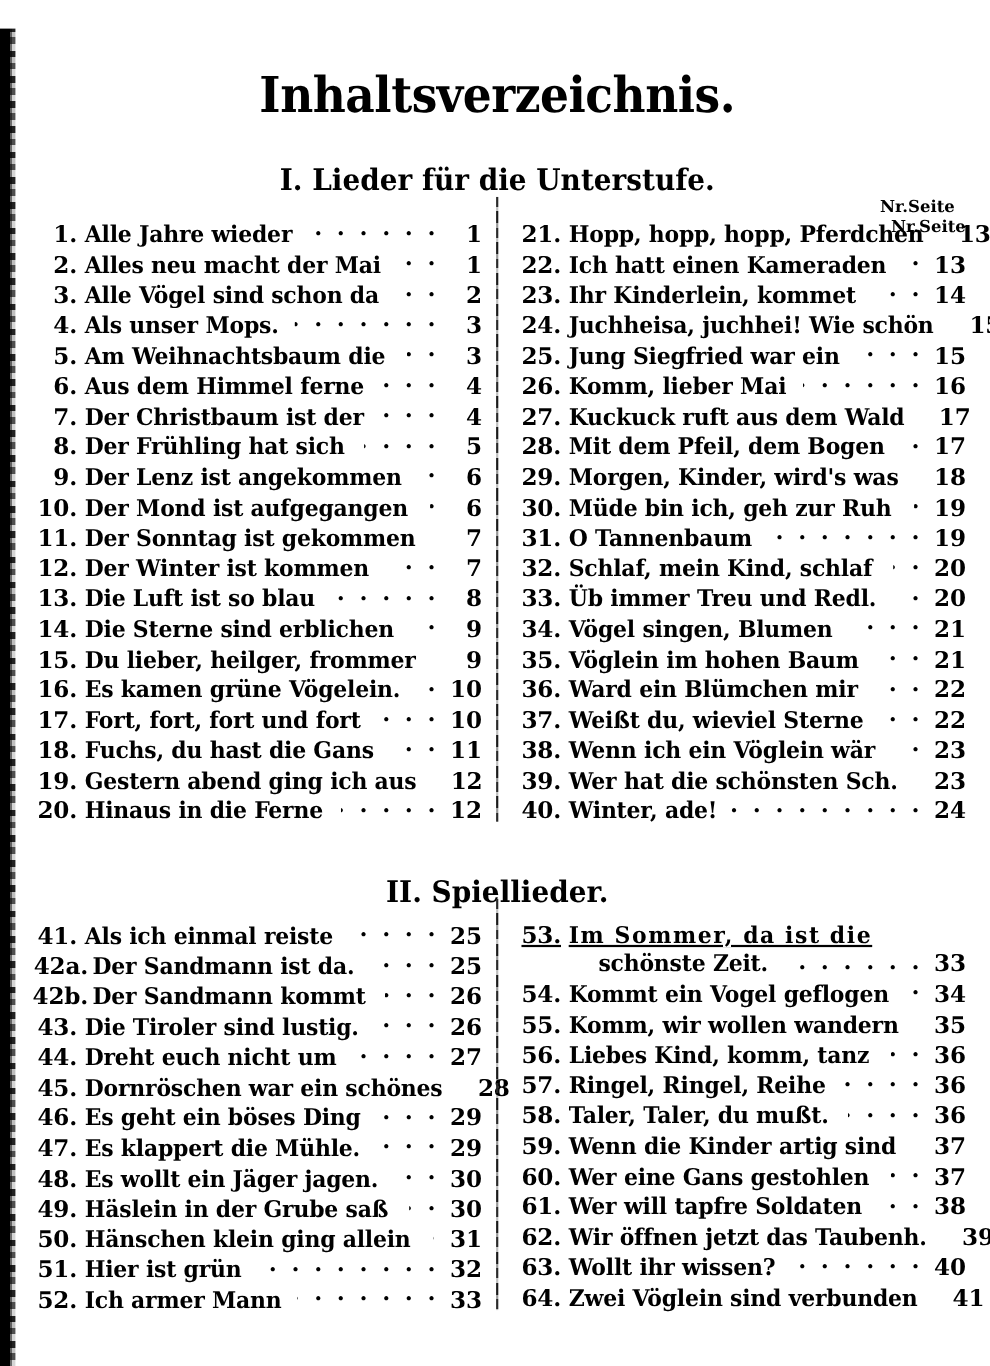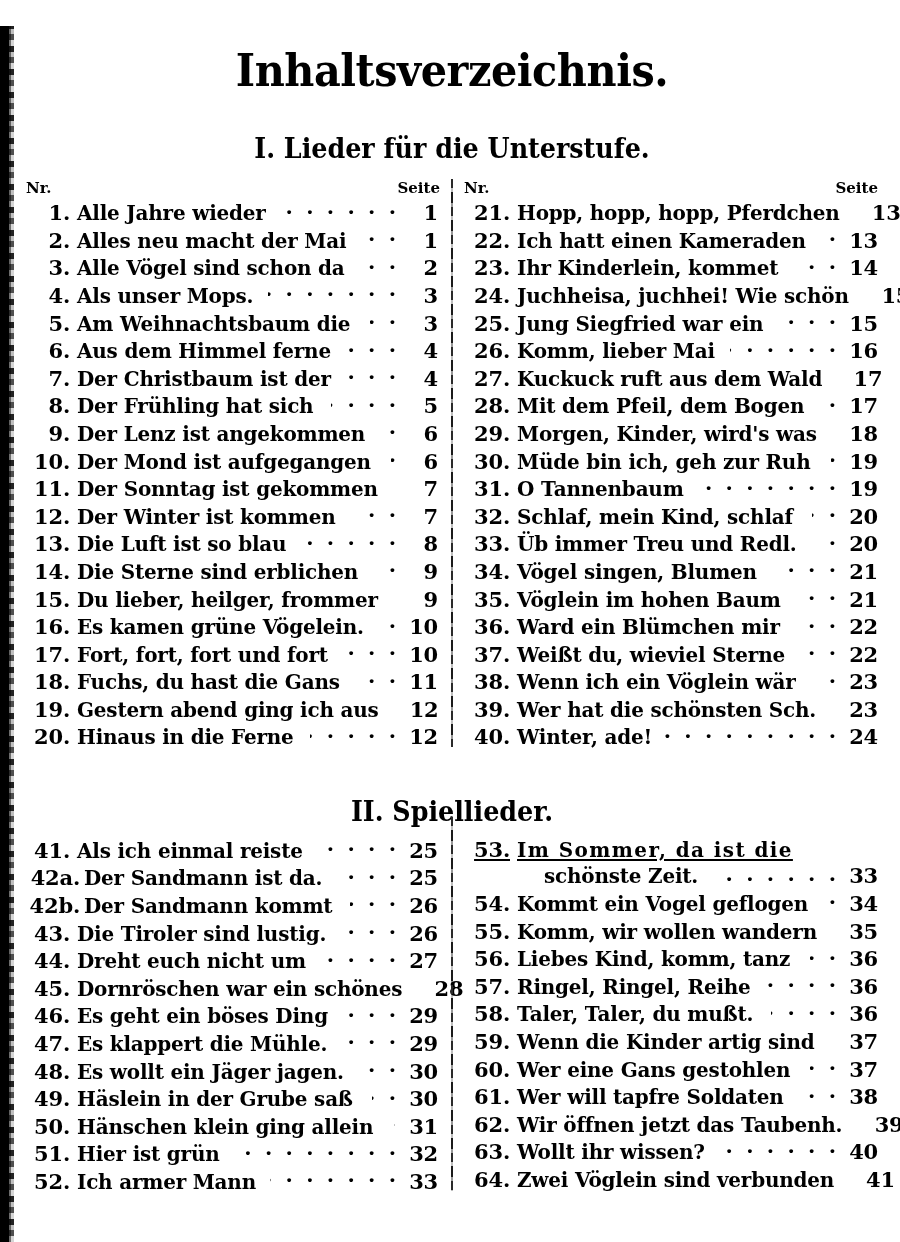--- a/index.html
+++ b/index.html
@@ -47,21 +47,21 @@
     top: 0;
     width: 20px;
     height: 26px;
     background: #ffffff;
     z-index: 6;
   }
 
   .page {
     position: absolute;
     inset: 0;
-    padding: 0 22px 0 26px;
+    padding: 16px 22px 0 26px;
     box-sizing: border-box;
   }
 
   
   .doc-title {
     text-align: center;
     font-size: 45px;
     font-weight: 700;
     letter-spacing: -0.5px;
     margin: 46px 0 0 0;
@@ -82,25 +82,25 @@
 
   .blackletter {
     
     font-family: "DejaVu Serif", "Liberation Serif", serif;
     font-weight: 700;
   }
 
   
   .col-head-row {
     display: flex;
-    margin-top: 16px;
     font-size: 15px;
     font-weight: 700;
     height: 18px;
     align-items: flex-end;
+    flex-direction: column;
   }
   .col-head {
     display: flex;
     flex: 1;
     align-items: flex-end;
   }
   .col-head.left-col  { padding-right: 10px; }
   .col-head.right-col { padding-left: 14px; }
   .ch-nr   { flex: 0 0 auto; }
   .ch-fill { flex: 1 1 auto; }

